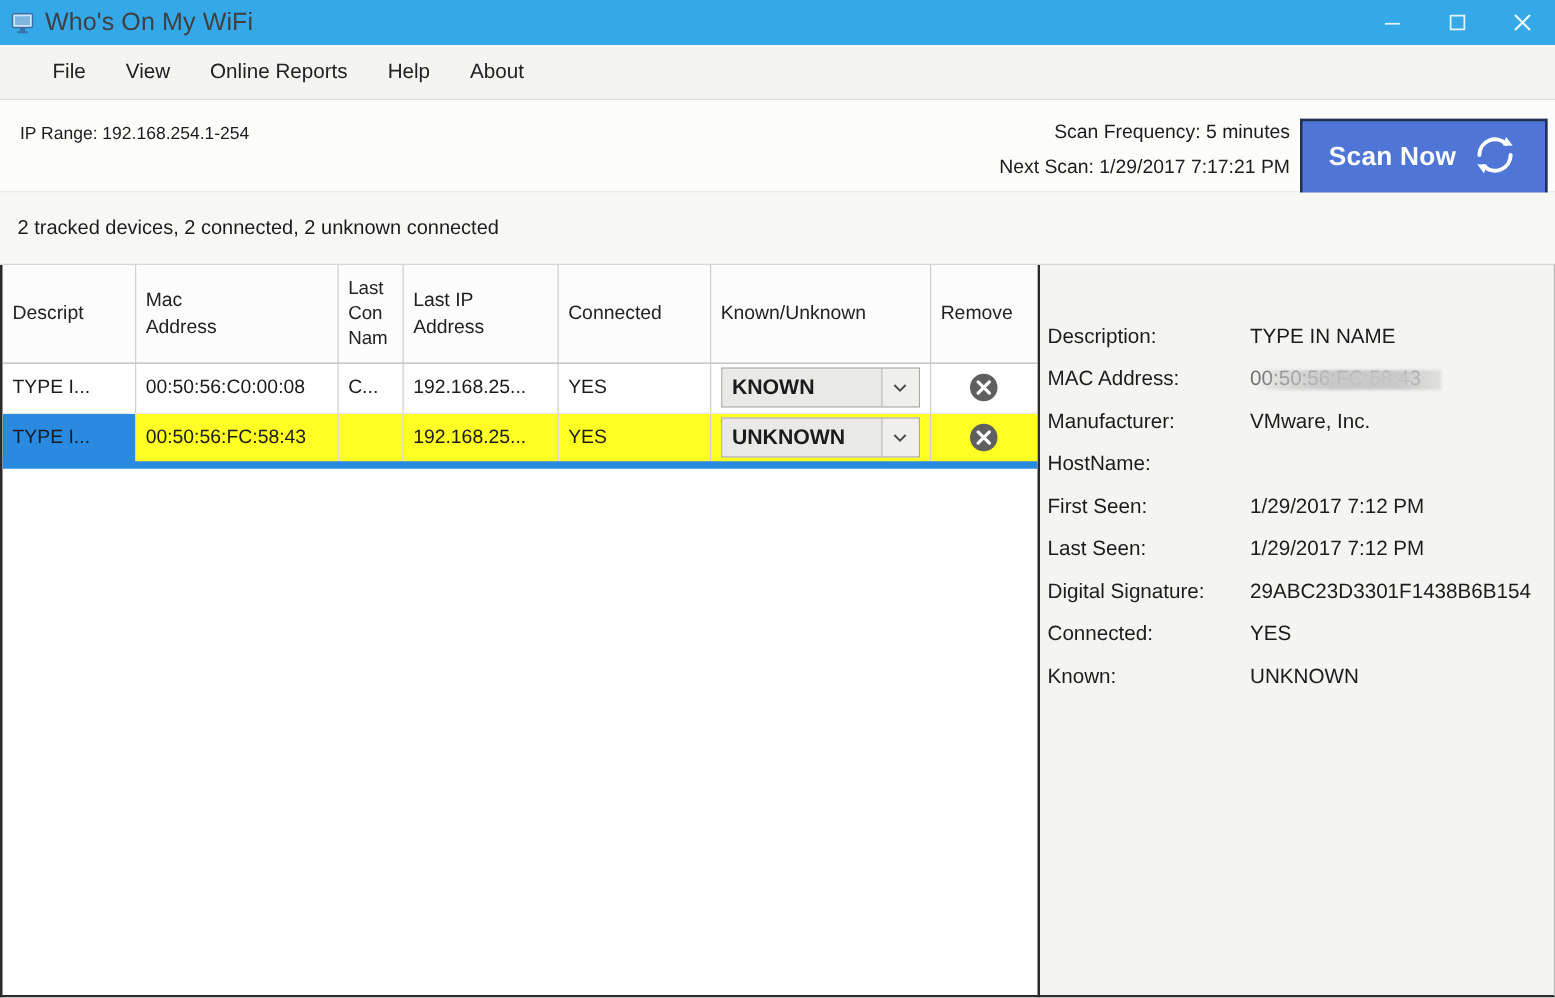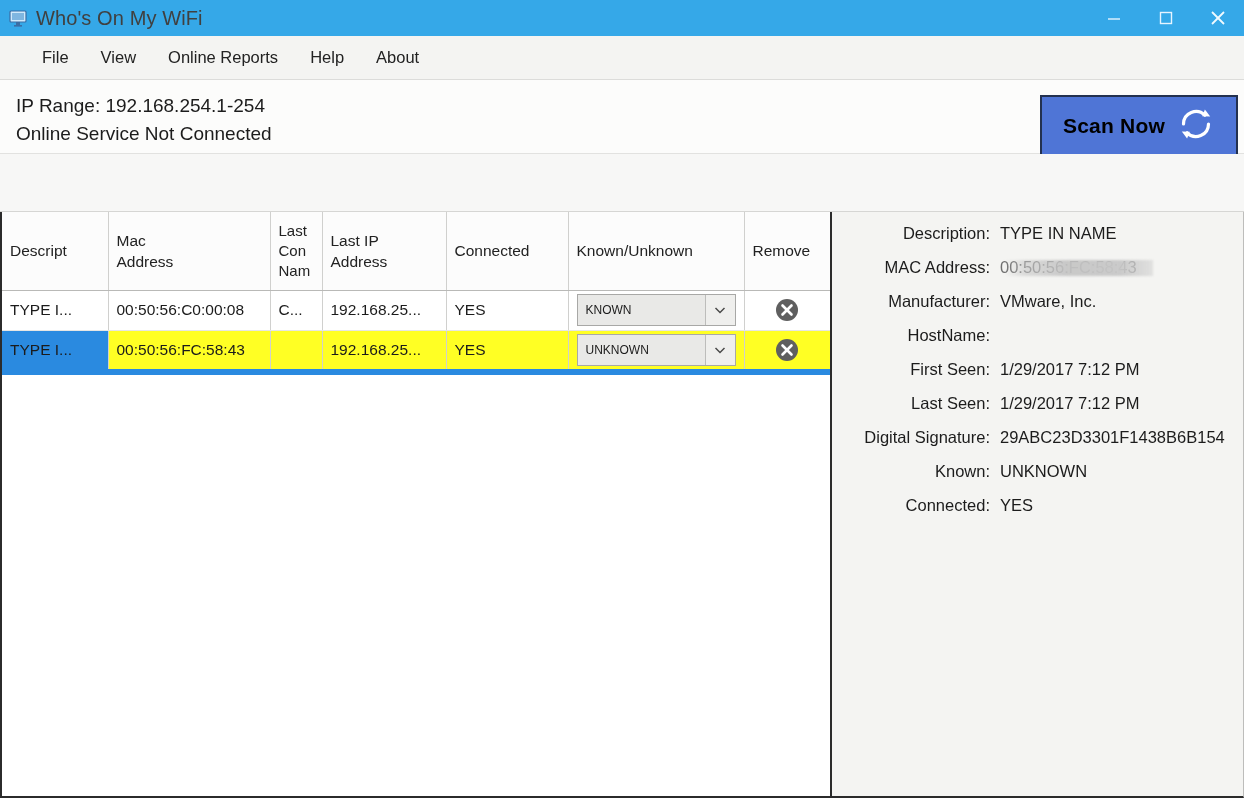--- a/index.html
+++ b/index.html
@@ -74,38 +74,38 @@
     background: #fcfcfb;
     border-bottom: 1px solid #e2e2e0;
     position: relative;
     flex: 0 0 auto;
     padding: 0 4px;
   }
   .info-left {
     position: absolute; left: 16px; top: 12px;
     line-height: 28px;
   }
-  .info-left div { font-size: 19px; color: #1c1c1c; }
+  .info-left div { font-size: 14px; color: #1c1c1c; }
   .info-right {
     position: absolute; right: 212px; top: 12px;
     text-align: right;
     line-height: 28px;
   }
   .info-right div { font-size: 15.5px; color: #1c1c1c; white-space: nowrap;}
   .scan-btn {
     position: absolute; right: 6px; top: 15px;
     width: 198px; height: 62px;
     background: #4f75d6;
     border: 2px solid #23314f;
     display: flex; align-items: center; justify-content: center;
     gap: 12px;
     cursor: pointer;
   }
   .scan-btn-label {
-    font-size: 21px; color: #000000;
+    font-size: 21px; color: #ffffff;
     font-weight: 600;
     letter-spacing: .2px;
   }
 
   
   .toolbar {
     height: 58px;
     background: #f7f7f6;
     border-bottom: 1px solid #d6d6d4;
     display: flex; align-items: center;
@@ -200,22 +200,23 @@
     display: flex; align-items: stretch;
     height: 32px;
     border: 1px solid #a8a8a6;
     background: #e9e9e7;
     cursor: pointer;
   }
   .dd-val {
     flex: 1 1 auto;
     display: flex; align-items: center;
     padding-left: 8px;
-    font-size: 12px; color: #1b1b1b;
+    font-size: 17px; color: #1b1b1b;
     background: #e9e9e7;
+    font-weight: bold;
   }
   .dd-arrow {
     width: 30px;
     border-left: 1px solid #bdbdbb;
     background: #efefed;
     display: flex; align-items: center; justify-content: center;
     color: #4a4a4a;
   }
   td.cell-remove { text-align: center; padding: 0; }
   .rm-icon {
@@ -233,25 +234,26 @@
   
   .detail-row {
     display: flex;
     align-items: baseline;
     height: 34px;
     padding-left: 6px;
   }
   .detail-label {
     width: 162px;
     flex: 0 0 162px;
-    text-align: right;
+    text-align: left;
     font-size: 16.5px;
     color: #1c1c1c;
     padding-right: 10px;
     white-space: nowrap;
+    margin-top: 36px;
   }
   .detail-value {
     font-size: 16.5px;
     color: #1c1c1c;
     white-space: nowrap;
     position: relative;
   }
   .detail-value.redacted {
     color: #6f6f6f;
   }
@@ -307,36 +309,40 @@
     <div class="menu-item">File</div>
     <div class="menu-item">View</div>
     <div class="menu-item">Online Reports</div>
     <div class="menu-item">Help</div>
     <div class="menu-item">About</div>
   </div>
 
   <div class="infobar">
     <div class="info-left">
       <div>IP Range: 192.168.254.1-254</div>
-      <div>Online Service Not Connected</div>
+    </div>
+    <div class="info-right">
+      <div>Scan Frequency: 5 minutes</div>
+      <div>Next Scan: 1/29/2017 7:17:21 PM</div>
     </div>
     <div class="scan-btn">
       <span class="scan-btn-label">Scan Now</span>
       <span>
         <svg width="38" height="38" viewBox="0 0 38 38">
           <path d="M6.5 19a12.5 12.5 0 0 1 21.4-8.8" fill="none" stroke="#ffffff" stroke-width="3.2" stroke-linecap="round"></path>
           <path d="M31.5 19a12.5 12.5 0 0 1-21.4 8.8" fill="none" stroke="#ffffff" stroke-width="3.2" stroke-linecap="round"></path>
           <polygon points="27.9,4.5 33.2,11.6 25.2,11.2" fill="#ffffff"></polygon>
           <polygon points="10.1,33.5 4.8,26.4 12.8,26.8" fill="#ffffff"></polygon>
         </svg>
       </span>
     </div>
   </div>
 
   <div class="toolbar">
+    <div class="tracked-text">2 tracked devices, 2 connected, 2 unknown connected</div>
   </div>
 
   <div class="content">
 
     <div class="grid-pane">
       <table class="grid">
         <colgroup>
           <col style="width:106px">
             <col style="width:162px">
             <col style="width:52px">
@@ -457,23 +463,23 @@
       </div>
       <div class="detail-row">
         <div class="detail-label">Last Seen:</div>
         <div class="detail-value">1/29/2017 7:12 PM</div>
       </div>
       <div class="detail-row">
         <div class="detail-label">Digital Signature:</div>
         <div class="detail-value">29ABC23D3301F1438B6B154</div>
       </div>
       <div class="detail-row">
+        <div class="detail-label">Connected:</div>
+        <div class="detail-value">YES</div>
+      </div>
+      <div class="detail-row">
         <div class="detail-label">Known:</div>
         <div class="detail-value">UNKNOWN</div>
       </div>
-      <div class="detail-row">
-        <div class="detail-label">Connected:</div>
-        <div class="detail-value">YES</div>
-      </div>
     </div>
 
   </div>
 </div>
 
 </body></html>

